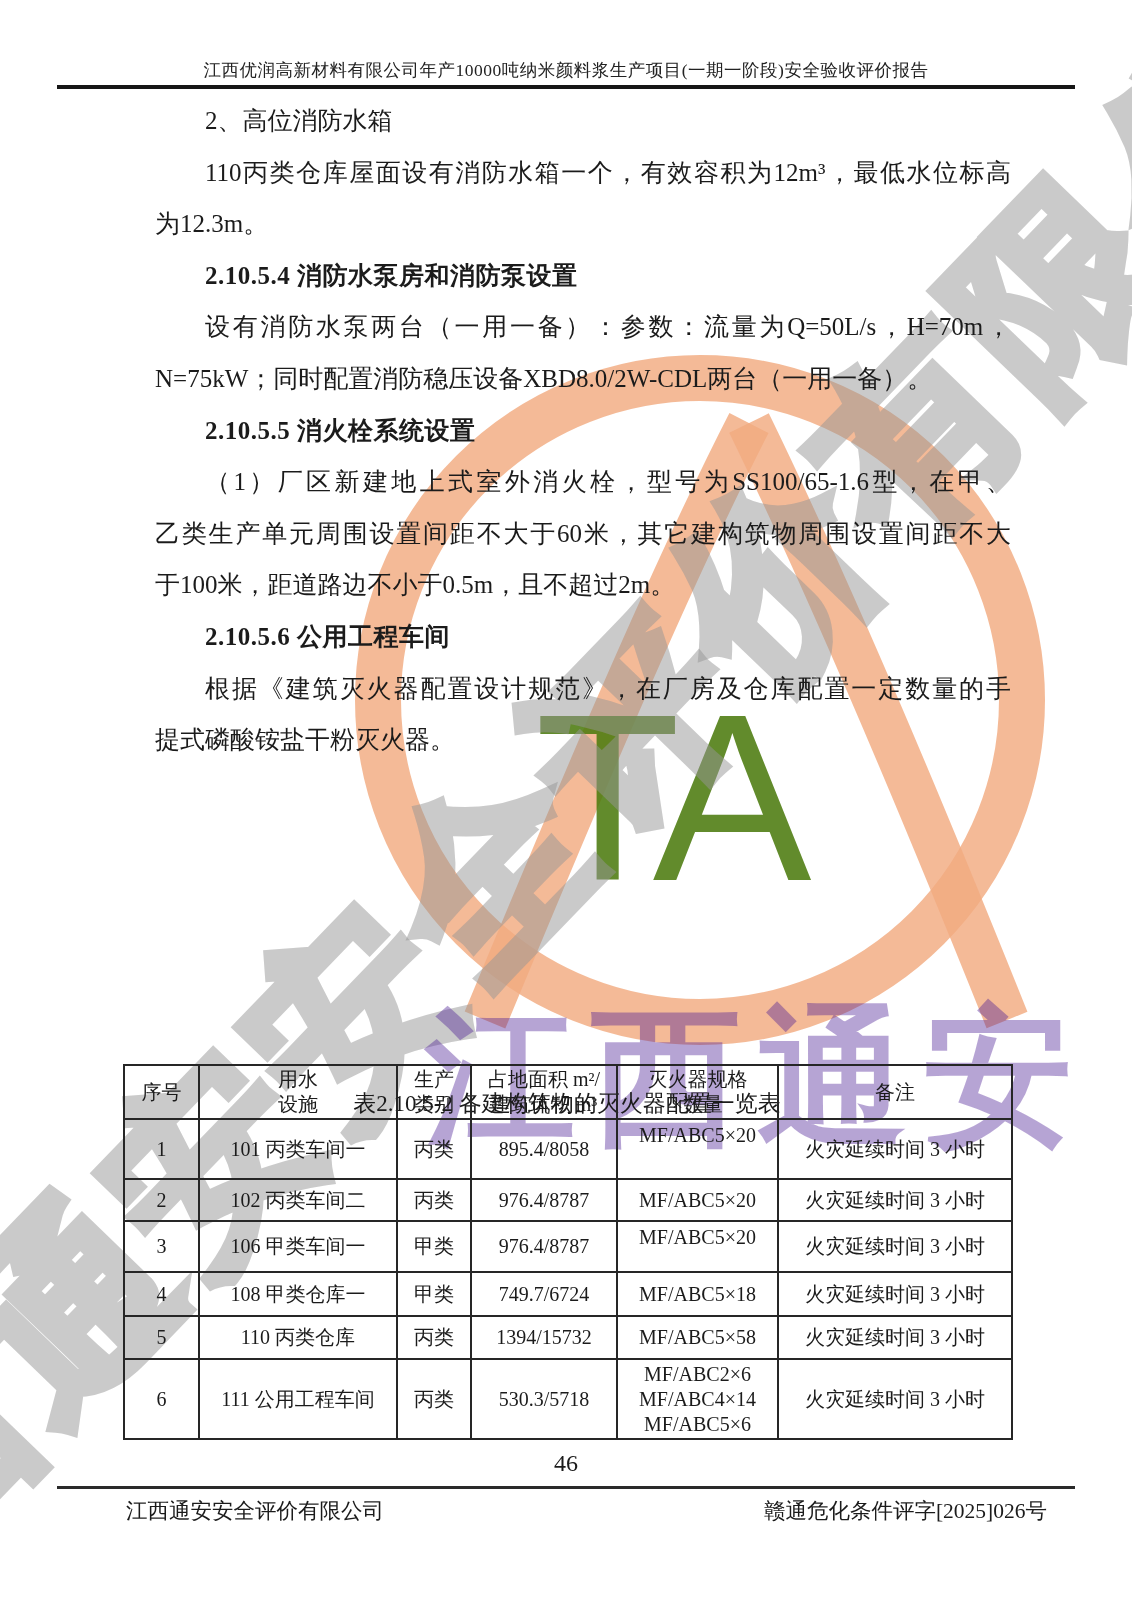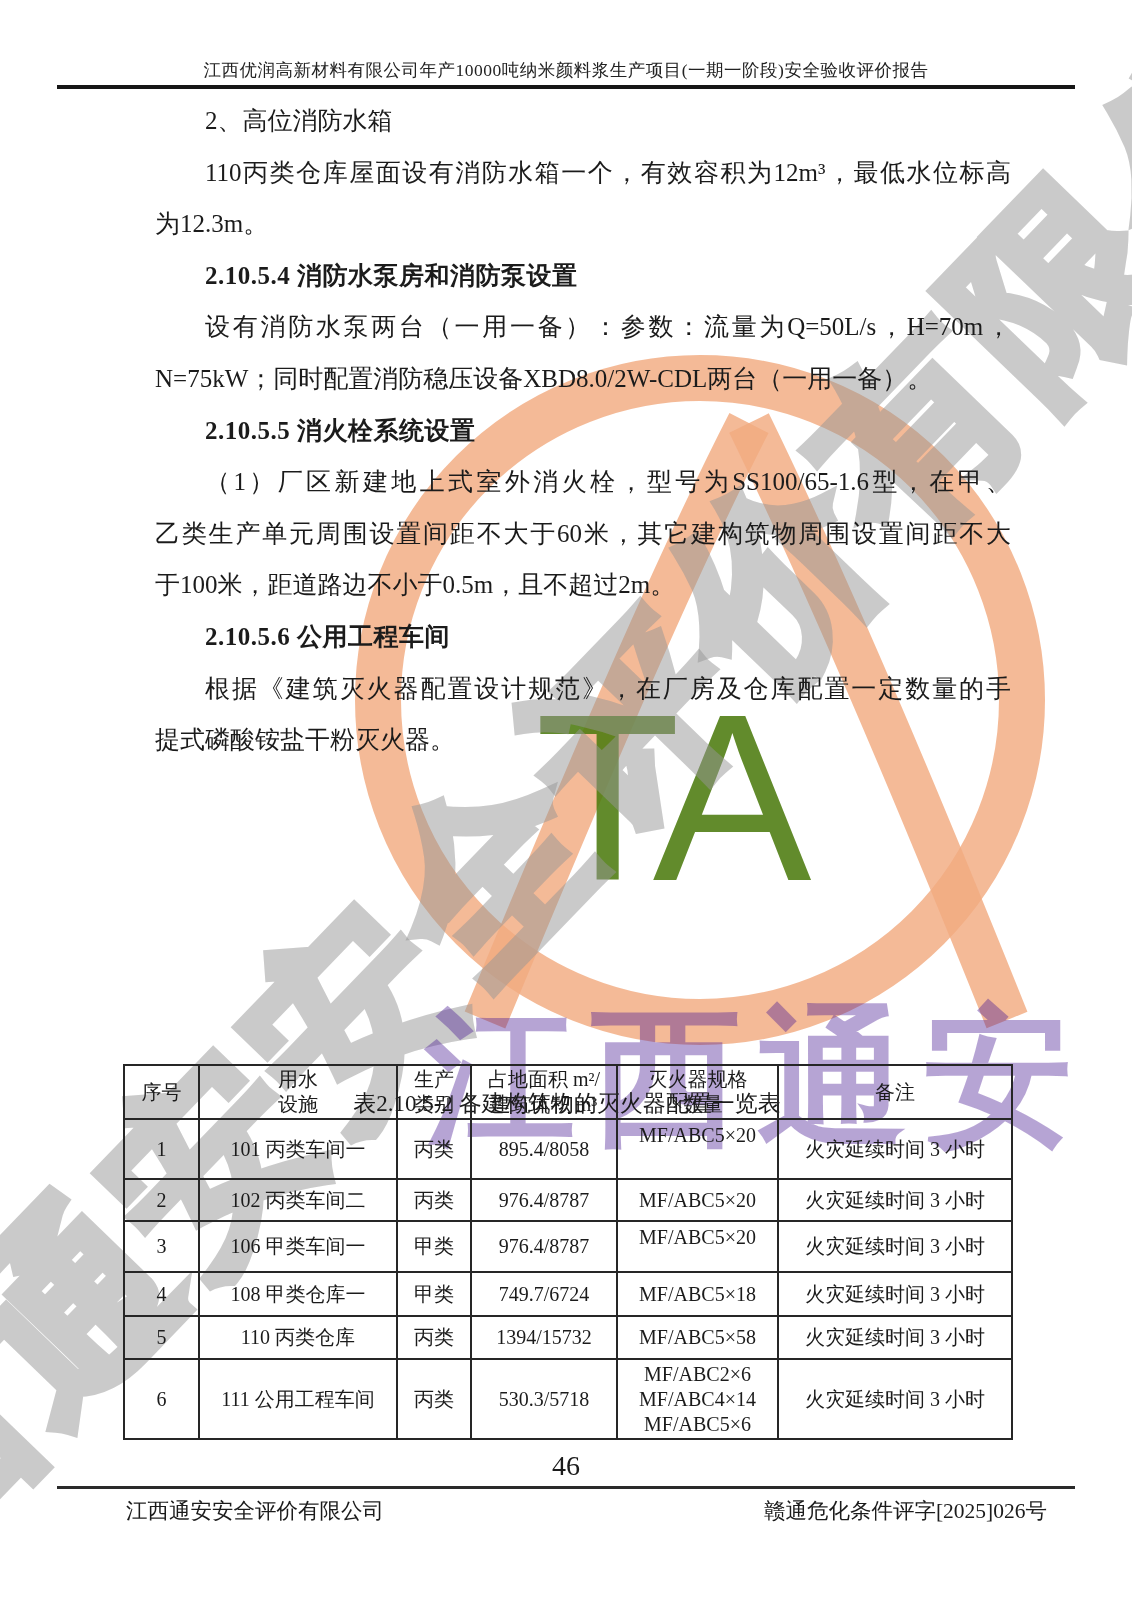--- a/index.html
+++ b/index.html
@@ -31,21 +31,21 @@
   .heading .line{font-weight:bold;letter-spacing:.5px;}
   .table-title{position:absolute;left:123px;top:1084px;width:888px;height:40px;
          line-height:40px;text-align:center;font-size:23px;}
   table.fire-table{position:absolute;left:123px;top:1064px;width:888px;
          border-collapse:collapse;table-layout:fixed;font-size:20px;color:#1b1b1b;
          background:transparent;}
   table.fire-table th,table.fire-table td{border:2px solid #262626;padding:1px 2px;
          text-align:center;vertical-align:middle;font-weight:normal;line-height:1.25;
          background:transparent;}
   table.fire-table td.vtop{vertical-align:top;padding-top:3px;}
-  .page-number{position:absolute;left:0;top:1450px;width:1132px;text-align:center;font-size:28px;}
+  .page-number{position:absolute;left:0;top:1450px;width:1132px;text-align:center;font-size:24px;}
   .footer-rule{position:absolute;left:57px;top:1486px;width:1018px;height:3px;background:#2a2a2a;}
   .footer-left{position:absolute;left:126px;top:1496px;font-size:21.5px;}
   .footer-right{position:absolute;right:85px;top:1496px;font-size:21.5px;}
 </style>
 </head>
 <body>
 
 <div class="page">
 
   <svg class="wm wm-logo-svg" width="710" height="710" viewBox="0 0 710 710">

